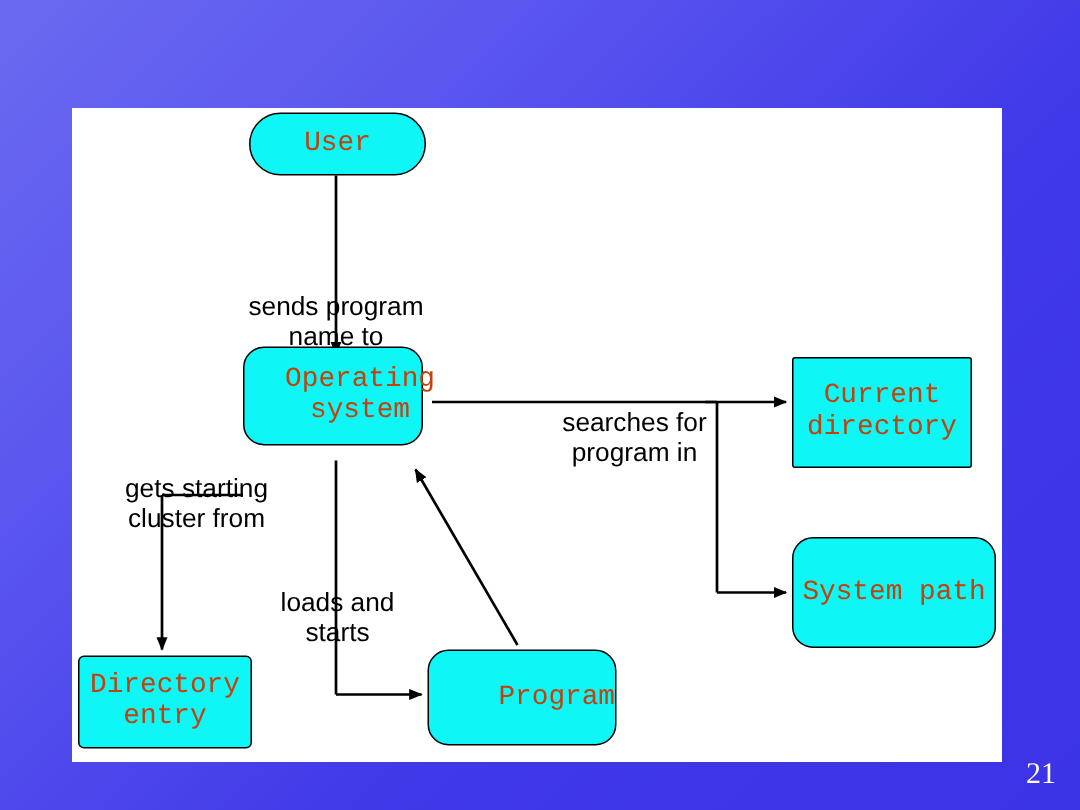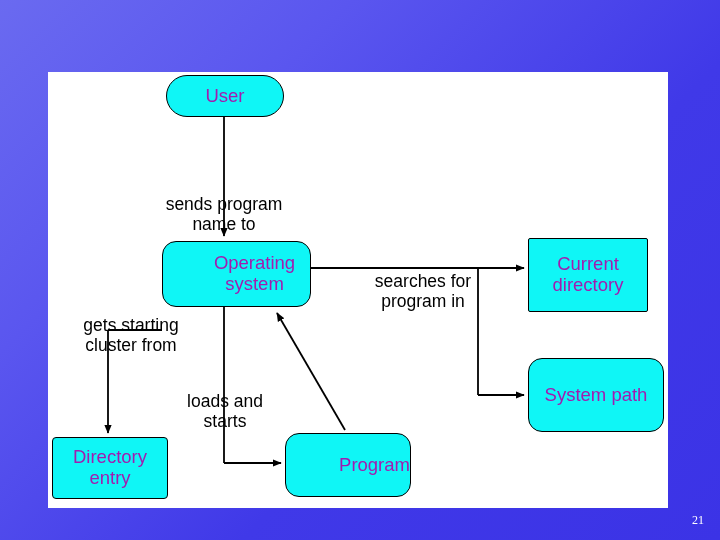--- a/index.html
+++ b/index.html
@@ -45,46 +45,46 @@
     left: 0;
     top: 0;
     width: 720px;
     height: 540px;
     pointer-events: none;
   }
   .node {
     position: absolute;
     background: #0ff6f6;
     border: 1.4px solid #000000;
-    color: #a21caf;
+    color: #c2410c;
     display: flex;
     align-items: center;
     justify-content: center;
     text-align: center;
     font-size: 18.5px;
     line-height: 1.12;
-    font-family: Liberation Sans, sans-serif;
+    font-family: Liberation Mono, monospace;
     box-sizing: border-box;
   }
   .node span { display: block; }
   .edge-label {
     position: absolute;
     color: #000000;
     font-size: 17.5px;
     line-height: 1.12;
     text-align: center;
     font-family: "Liberation Sans", sans-serif;
     white-space: pre-line;
   }
   #page-number {
     position: absolute;
     right: 16px;
     bottom: 12px;
     color: #ffffff;
-    font-size: 12px;
+    font-size: 20px;
     font-family: "Liberation Serif", serif;
   }
 </style>
 </head>
 <body>
 
 <div id="slide">
 
 
   <div id="canvas"></div>
@@ -119,21 +119,21 @@
 
     <g>
       <line x1="345" y1="430" x2="277" y2="313" stroke="#000000" stroke-width="1.8" marker-end="url(#ah)"></line>
     </g>
   </svg>
 
   <div class="node" style="left:166px; top:75px; width:118px; height:42px; border-radius:21px;">
     <span>User</span>
   </div>
 
-  <div class="node" style="left:162px; top:241px; width:149px; height:66px; border-radius:14px;padding-left:36px;">
+  <div class="node" style="left:162px; top:231px; width:120px; height:66px; border-radius:14px;padding-left:36px;">
     <span>Operating
 system</span>
   </div>
 
   <div class="node" style="left:528px; top:238px; width:120px; height:74px; border-radius:2px;">
     <span>Current
 directory</span>
   </div>
 
   <div class="node" style="left:528px; top:358px; width:136px; height:74px; border-radius:14px;">

